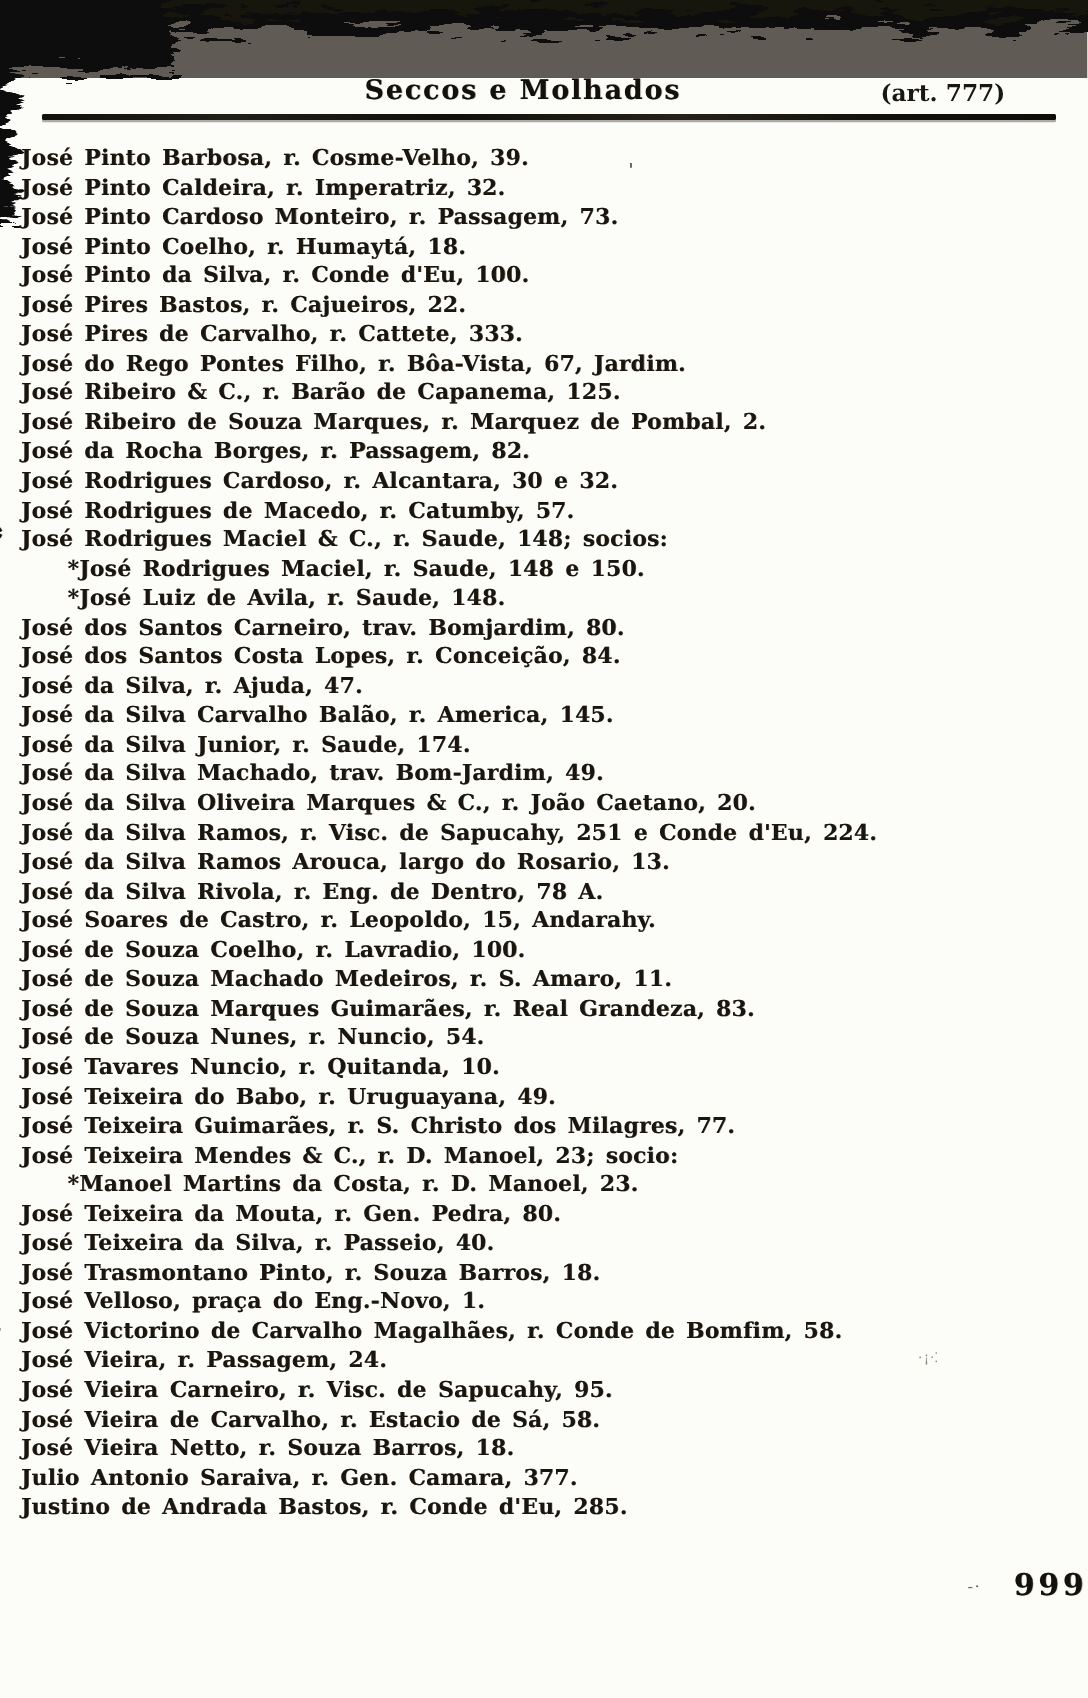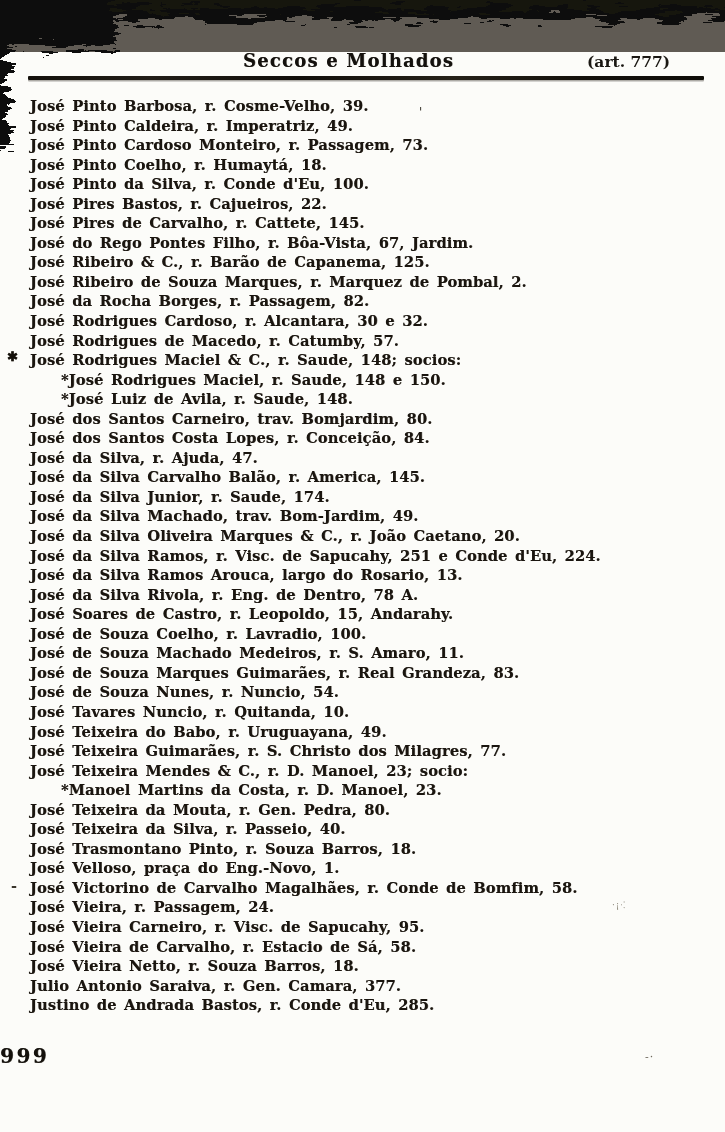--- a/index.html
+++ b/index.html
@@ -35,21 +35,21 @@
     margin-left: 21px;
   }
   .header-rule {
     position: absolute; top: 76px; left: 28px;
     width: 676px; height: 4px;
     background: linear-gradient(90deg,#14110c 0%, #221e18 18%, #120f0b 40%, #262219 63%, #14110c 82%, #0f0d09 100%);
     box-shadow: 0 1.5px 0 rgba(25,20,12,0.35);
     border-radius: 1px;
   }
   .entries {
-    position: absolute; top: 96px; left: 30px;
+    position: absolute; top: 96px; left: 14px;
     width: 680px;
   }
   .entry {
     position: relative;
     font-size: 14.6px;
     font-weight: bold;
     line-height: 19.55px;
     white-space: nowrap;
     letter-spacing: 0.15px;
     word-spacing: 2.2px;
@@ -59,21 +59,21 @@
   .entry.indent { padding-left: 31px; }
   .entry .mark {
     position: absolute;
     font-weight: bold;
     color: #14100a;
   }
   .entry .mark.star { left: -23px; top: -3px; font-size: 13px; }
   .entry .mark.dash { left: -19px; top: -1px; font-size: 14px; color: #3a352c; }
   .page-number {
     position: absolute; top: 1044px; left: 0;
-    width: 725px; text-align: left;
+    width: 725px; text-align: right;
     font-size: 20px; font-weight: bold;
     letter-spacing: 2.5px;
     color: #14110c;
     text-shadow: 0.4px 0 0.5px rgba(20,16,10,0.6);
   }
   .artifact {
     position: absolute;
     font-size: 9px;
     color: #8d887c;
     letter-spacing: 1px;
@@ -110,26 +110,26 @@
       <rect x="-16" y="34" width="24" height="116" fill="#100d0a"></rect>
     </g>
   </svg>
 
   <div class="header-title">Seccos e Molhados</div>
   <div class="header-artref">(art. 777)</div>
   <div class="header-rule"></div>
 
   <div class="entries" id="entries">
       <div class="entry"><span>José Pinto Barbosa, r. Cosme-Velho, 39.</span></div>
-      <div class="entry"><span>José Pinto Caldeira, r. Imperatriz, 49.</span></div>
+      <div class="entry"><span>José Pinto Caldeira, r. Imperatriz, 32.</span></div>
       <div class="entry"><span>José Pinto Cardoso Monteiro, r. Passagem, 73.</span></div>
       <div class="entry"><span>José Pinto Coelho, r. Humaytá, 18.</span></div>
       <div class="entry"><span>José Pinto da Silva, r. Conde d'Eu, 100.</span></div>
       <div class="entry"><span>José Pires Bastos, r. Cajueiros, 22.</span></div>
-      <div class="entry"><span>José Pires de Carvalho, r. Cattete, 145.</span></div>
+      <div class="entry"><span>José Pires de Carvalho, r. Cattete, 333.</span></div>
       <div class="entry"><span>José do Rego Pontes Filho, r. Bôa-Vista, 67, Jardim.</span></div>
       <div class="entry"><span>José Ribeiro &amp; C., r. Barão de Capanema, 125.</span></div>
       <div class="entry"><span>José Ribeiro de Souza Marques, r. Marquez de Pombal, 2.</span></div>
       <div class="entry"><span>José da Rocha Borges, r. Passagem, 82.</span></div>
       <div class="entry"><span>José Rodrigues Cardoso, r. Alcantara, 30 e 32.</span></div>
       <div class="entry"><span>José Rodrigues de Macedo, r. Catumby, 57.</span></div>
       <div class="entry"><span class="mark star">✱</span><span>José Rodrigues Maciel &amp; C., r. Saude, 148; socios:</span></div>
       <div class="entry indent"><span>*José Rodrigues Maciel, r. Saude, 148 e 150.</span></div>
       <div class="entry indent"><span>*José Luiz de Avila, r. Saude, 148.</span></div>
       <div class="entry"><span>José dos Santos Carneiro, trav. Bomjardim, 80.</span></div>

